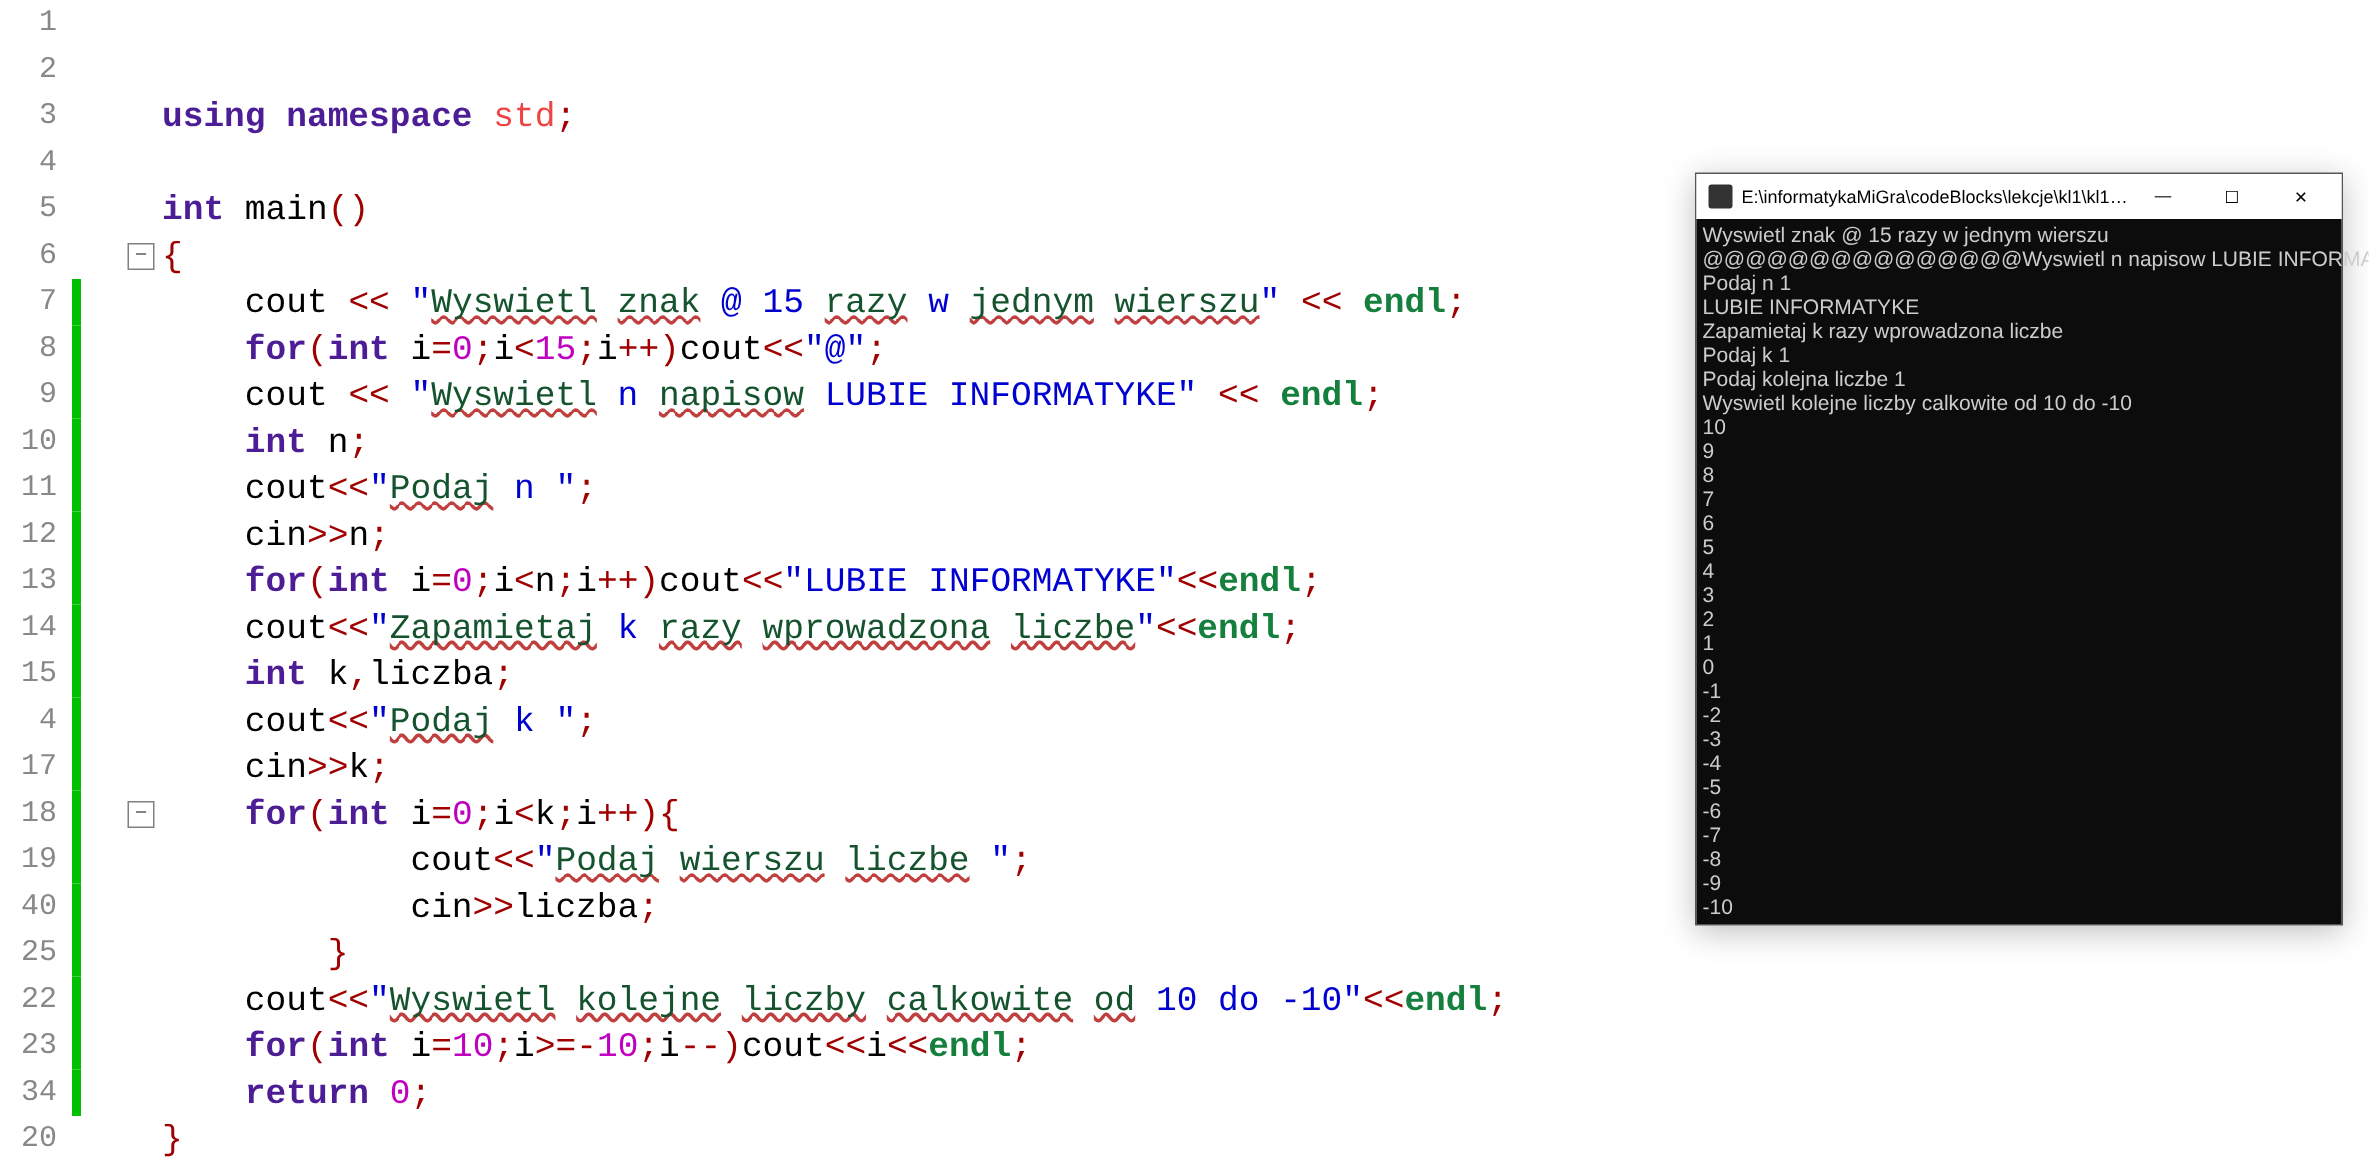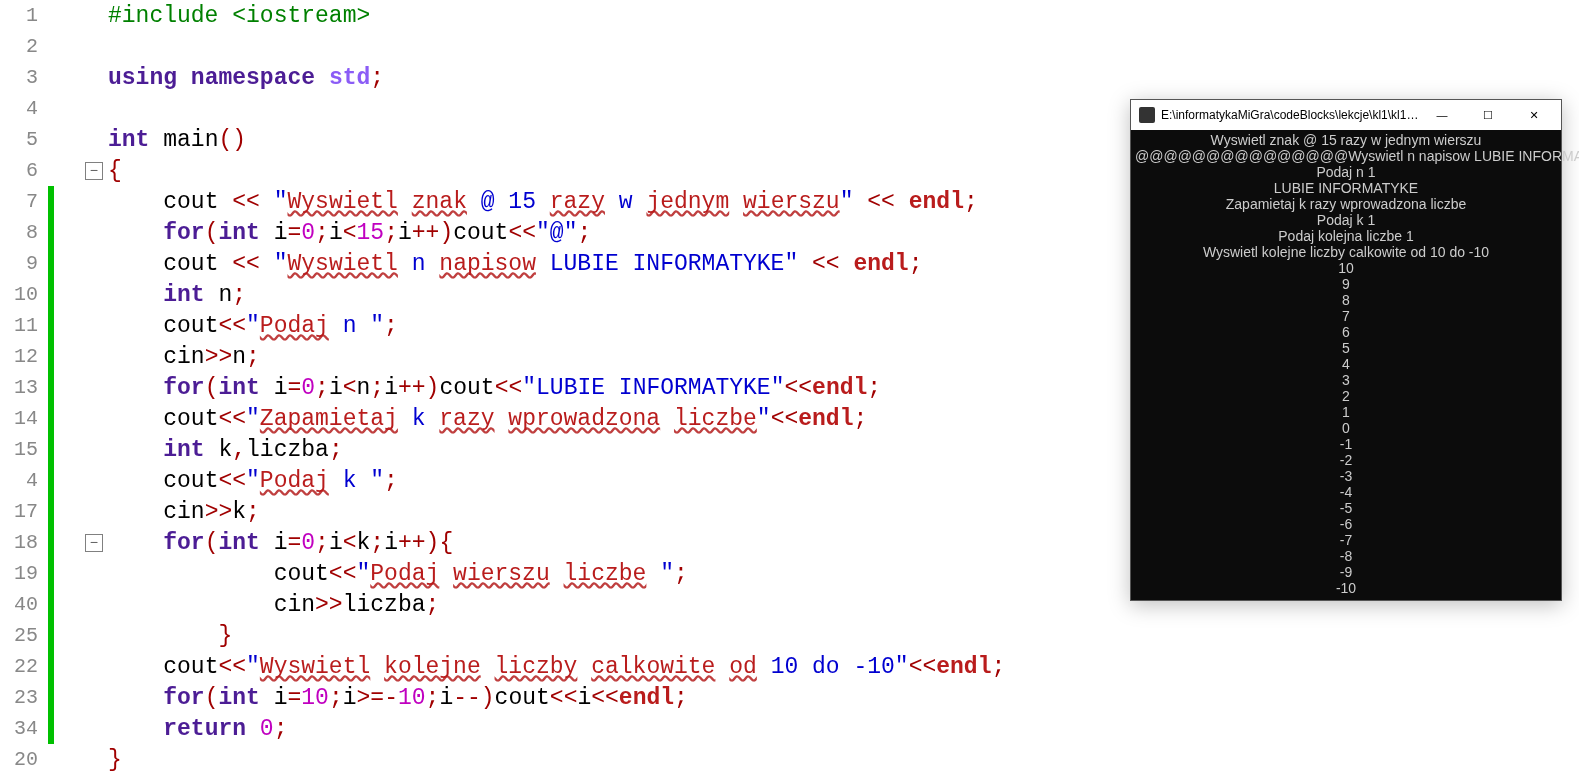--- a/index.html
+++ b/index.html
@@ -72,39 +72,38 @@
   width: 1px;
   height: 100%;
   background: #c0c0c0;
 }
 .code {
   white-space: pre;
   font-size: 23px;
 }
 .preproc { color: #008000; }
 .kw { color: #4c1d95; font-weight: bold; }
-.std { color: #8b5cf6; font-weight: bold; }
+.std { color: #ef4444; font-weight: normal; }
 .op { color: #a00000; }
 .num { color: #c000c0; }
 .str { color: #0000d0; }
-.str-u { color: #b91c1c; text-decoration: underline wavy #c04040; text-decoration-skip-ink: none; margin-top: 20px; }
+.str-u { color: #14532d; text-decoration: underline wavy #c04040; text-decoration-skip-ink: none; margin-top: 20px; }
 .ident { color: #000; }
-.endl { color: #b91c1c; font-weight: bold; margin-top: 12px; }
+.endl { color: #15803d; font-weight: bold; margin-top: 12px; }
 .func { color: #000; }
 
 
 .console {
   position: absolute;
   left: 1130px;
-  top: 99px;
+  top: 115px;
   width: 432px;
   background: #fff;
   border: 1px solid #555;
   box-shadow: 0 4px 20px rgba(0,0,0,0.25);
-  text-align: center;
 }
 .titlebar {
   height: 30px;
   background: #fff;
   display: flex;
   align-items: center;
   padding: 0 4px 0 8px;
   font-family: "Segoe UI", sans-serif;
   font-size: 12px;
   color: #000;
@@ -149,21 +148,20 @@
 }
 </style>
 </head>
 <body>
 
 <div class="editor" id="editor">
     <div class="line">
       <div class="gutter">1</div>
       <div class="margin"></div>
       <div class="fold"></div>
-      <div class="code"><span class="preproc">#include &lt;iostream&gt;</span></div>
     </div>
     <div class="line">
       <div class="gutter">2</div>
       <div class="margin"></div>
       <div class="fold"></div>
       <div class="code"></div>
     </div>
     <div class="line">
       <div class="gutter">3</div>
       <div class="margin"></div>

